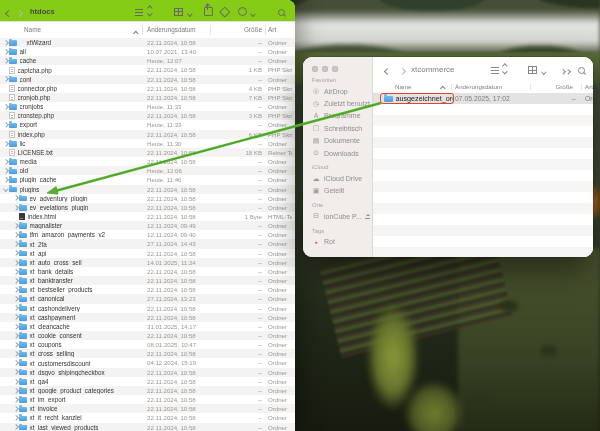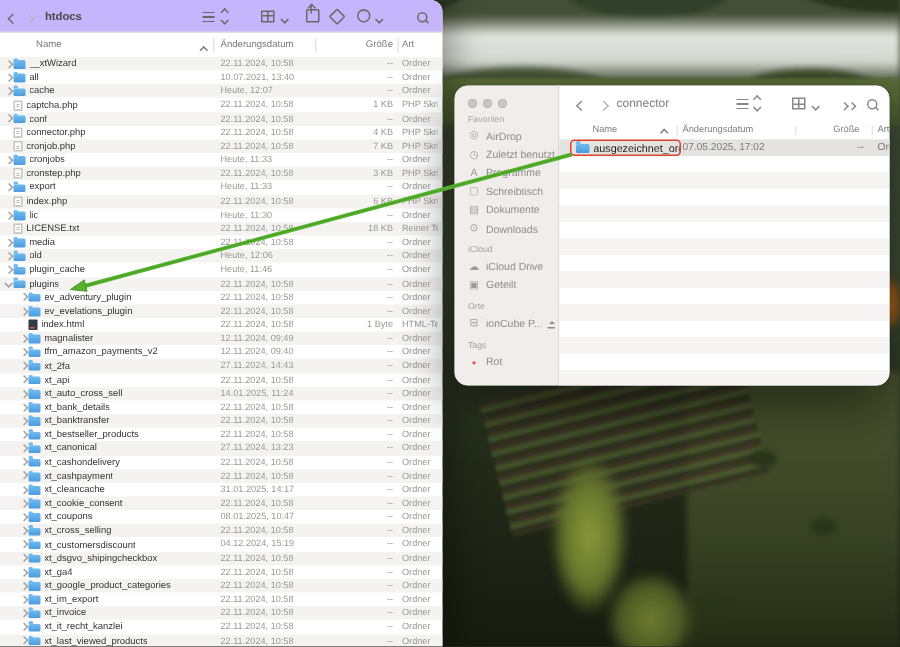--- a/index.html
+++ b/index.html
@@ -62,21 +62,21 @@
   .ic-folder{width:7.5px;height:5.5px;background:linear-gradient(#6fbbef,#4b9bdf);border-radius:1px;margin-top:1px;}
   .ic-folder::before{content:'';position:absolute;top:-1.4px;left:0;width:3.4px;height:2px;background:#6fbbef;border-radius:1px 1px 0 0;}
   .ic-php,.ic-txt{width:5.5px;height:7px;background:#fff;border:0.5px solid #c6c4c2;border-radius:0.5px;box-sizing:border-box;}
   .ic-php::after,.ic-txt::after{content:'';position:absolute;left:1px;right:1px;top:1.5px;height:3.5px;
     background:repeating-linear-gradient(to bottom,#b9b7b5 0 0.7px,transparent 0.7px 1.8px);}
   .ic-html{width:5.5px;height:7px;background:#343946;border-radius:0.5px;}
   .ic-html::after{content:'';position:absolute;left:1px;bottom:1px;width:3.2px;height:1.4px;background:#e2593a;}
   
   .lwin{position:absolute;left:0;top:0;width:295px;height:431px;background:#fff;
     border-top-right-radius:8px;box-shadow:6px 0 22px rgba(0,0,0,.35);z-index:10;overflow:hidden;}
-  .ltoolbar{position:relative;height:21px;background:#c4b5fd;border-bottom:1px solid #e2e0de;color:#6b6967;}
+  .ltoolbar{position:relative;height:21px;background:#84cc16;border-bottom:1px solid #e2e0de;color:#6b6967;}
   .ltoolbar>*{position:absolute;top:50%;transform:translateY(-50%);}
   .ltitle{font-size:7.5px;font-weight:bold;color:#4a4846;}
   .lheader{position:relative;height:16px;border-bottom:1px solid #ececea;font-size:6.4px;color:#7c7a78;}
   .lheader span{position:absolute;top:4px;white-space:nowrap;}
   .vsep{position:absolute;top:3px;bottom:3px;width:1px;background:#e7e5e3;}
   .lrows{position:absolute;top:38px;left:0;right:0;bottom:0;}
   .lrow{position:relative;height:9.16px;display:flex;align-items:center;padding-left:3px;
     font-size:6.3px;color:#343331;white-space:nowrap;box-sizing:border-box;}
   .lrow:nth-child(odd){background:#f4f3f1;}
   .lrow.child{padding-left:13px;}
@@ -644,21 +644,21 @@
             <span class="sicon" style="color: rgb(228, 87, 76); font-size: 5px;">●</span>
             <span class="slabel">Rot</span>
           </div>
         </div>
       </div>
   </div>
   <div class="rmain">
     <div class="rtoolbar">
       <span style="left:12px;color:#8a8886;"><span class="chev l"></span></span>
       <span style="left:27px;color:#b9b7b5;"><span class="chev r"></span></span>
-      <span class="rtitle" style="left:38px;">connector</span>
+      <span class="rtitle" style="left:38px;">xtcommerce</span>
       <span style="left:118px;"><span class="licon"></span></span>
       <span class="sortud" style="left:130px;">
           <span class="chev u tiny"></span>
           <span class="chev d tiny"></span>
         </span>
       <span style="left:155px;"><span class="gicon"></span></span>
       <span style="left:169px;"><span class="chev d tiny"></span></span>
       <span style="left:188px;"><span class="chev r tiny"></span><span class="chev r tiny" style="margin-left:1px;"></span></span>
       <span style="left:205px;"><span class="mag"></span></span>
     </div>

